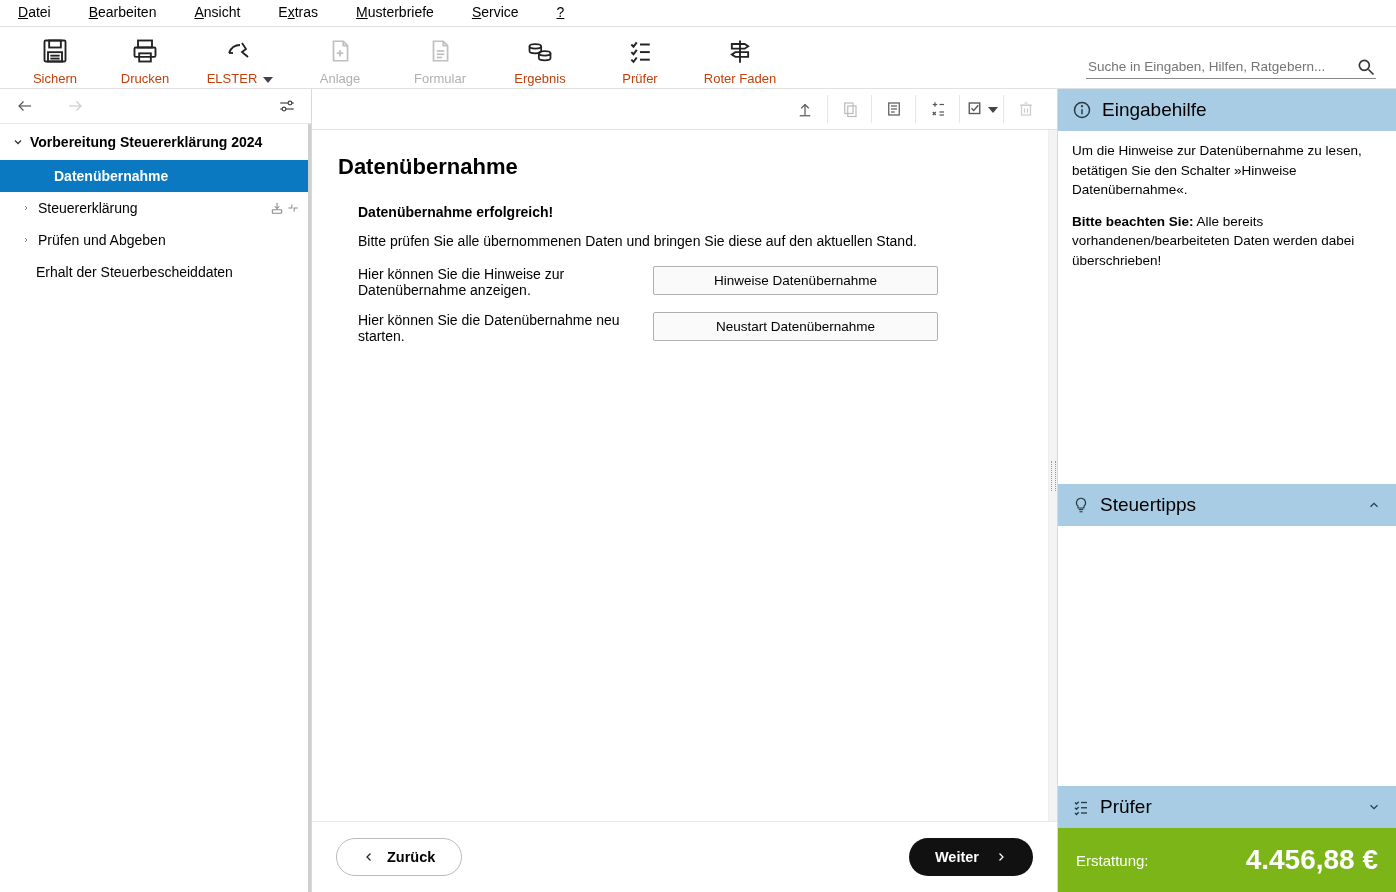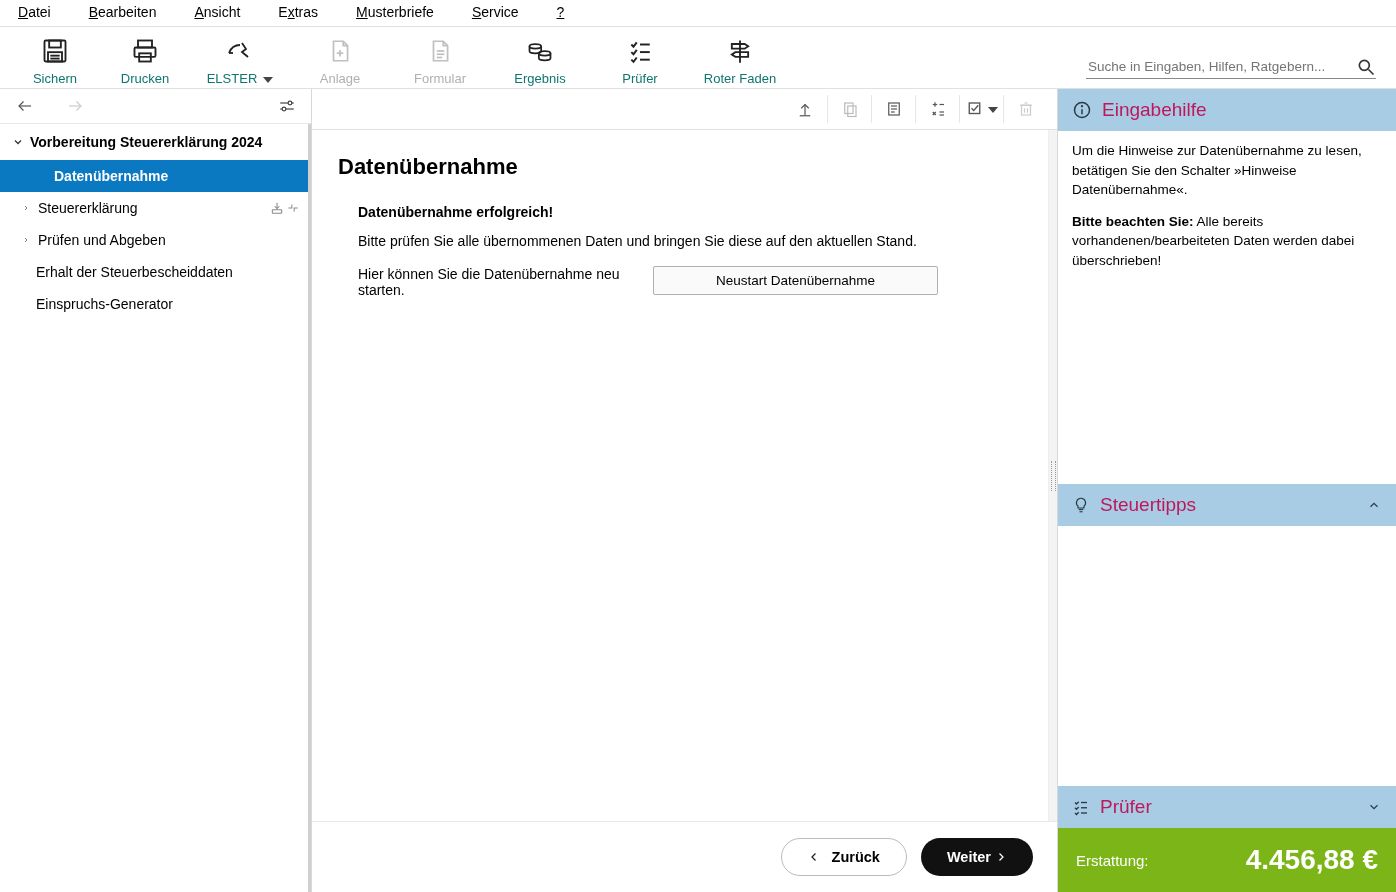--- a/index.html
+++ b/index.html
@@ -8,21 +8,21 @@
 
 .menubar { display: flex; gap: 38px; padding: 4px 18px 6px; font-size: 14px; border-bottom: 1px solid #e0e0e0; }
 .menubar span { cursor: default; }
 .menubar span u { text-decoration: underline; }
 
 
 .toolbar { display: flex; align-items: flex-start; padding: 6px 10px 2px; border-bottom: 1px solid #e0e0e0; position: relative; }
 .tbtn { display: flex; flex-direction: column; align-items: center; width: 100px; padding-top: 2px; }
 .tbtn.narrow { width: 90px; }
 .tbtn .ico { height: 32px; display: flex; align-items: center; justify-content: center; }
-.tbtn .lbl { font-size: 13px; margin-top: 4px; color: #0f766e; }
+.tbtn .lbl { font-size: 13px; margin-top: 4px; color: #c2410c; }
 .tbtn.disabled .lbl { color: #b0b0b0; }
 .tbtn.disabled svg { stroke: #c0c0c0; }
 .elster-wrap { display: flex; align-items: center; gap: 6px; }
 .caret-down { width: 0; height: 0; border-left: 5px solid transparent; border-right: 5px solid transparent; border-top: 6px solid #444; margin-top: 2px; }
 .searchbox { position: absolute; right: 20px; top: 28px; display: flex; align-items: center; border-bottom: 1px solid #888; width: 290px; }
 .searchbox input { border: none; outline: none; font-size: 13.5px; color: #888; flex: 1; padding: 4px 2px; background: transparent; }
 
 
 .work { display: flex; flex: 1; min-height: 0; }
 
@@ -43,29 +43,29 @@
 .ticon { width: 44px; height: 28px; display: flex; align-items: center; justify-content: center; border-left: 1px solid #e6e6e6; }
 .ticon:first-child { border-left: none; }
 .content { background: #fff; margin: 0; padding: 18px 26px; flex: 1; overflow: auto; border-right: 1px solid #eee; }
 .content h1 { font-size: 22px; font-weight: 600; margin: 6px 0 24px 0; }
 .content .inner { padding-left: 20px; max-width: 600px; }
 .content .success { font-weight: 700; font-size: 14px; margin-bottom: 12px; }
 .content p { font-size: 14px; margin-bottom: 14px; line-height: 1.4; }
 .row2 { display: flex; align-items: flex-start; gap: 12px; margin-bottom: 14px; }
 .row2 .txt { flex: 1; font-size: 14px; }
 .row2 button { width: 285px; padding: 6px 8px; border: 1px solid #b0b0b0; background: #fafafa; border-radius: 2px; font-size: 13.5px; }
-.bottombar { background: #fff; padding: 16px 24px; display: flex; justify-content: flex-end; gap: 14px; border-top: 1px solid #e8e8e8; }
+.bottombar { background: #fff; padding: 16px 24px; display: flex; justify-content: space-between; gap: 14px; border-top: 1px solid #e8e8e8; }
 .btn-back { display: flex; align-items: center; gap: 12px; border: 1px solid #bcbcbc; background: #fff; border-radius: 22px; padding: 10px 26px; font-size: 14.5px; font-weight: 600; }
-.btn-next { display: flex; align-items: center; gap: 4px; border: none; background: #111; color: #fff; border-radius: 22px; padding: 10px 26px; font-size: 14.5px; font-weight: 600; }
+.btn-next { display: flex; align-items: center; gap: 16px; border: none; background: #111; color: #fff; border-radius: 22px; padding: 10px 26px; font-size: 14.5px; font-weight: 600; }
 .resizer { width: 8px; background: #f3f3f3; position: relative; display:flex; align-items:center; justify-content:center;}
 .resizer::before { content:""; position:absolute; height:30px; border-left:1px dotted #999; border-right:1px dotted #999; width:3px;}
 
 
 .right { width: 338px; display: flex; flex-direction: column; }
-.panelhead { background: #a7cce4; padding: 10px 14px; display: flex; align-items: center; gap: 10px; font-size: 19px; color: #be185d; position: relative; }
+.panelhead { background: #a7cce4; padding: 10px 14px; display: flex; align-items: center; gap: 10px; font-size: 19px; color: #000000; position: relative; }
 .panelhead .collapse { position: absolute; right: 14px; }
 .panelbody { padding: 10px 14px; font-size: 13.5px; line-height: 1.45; flex-shrink: 0; }
 .panelbody p { margin-bottom: 12px; }
 .spacer-flex { flex: 1; }
 .refund { background: #7cb518; color: #fff; display: flex; align-items: center; justify-content: space-between; padding: 16px 18px; }
 .refund .lbl { font-size: 15px; font-weight: 500; }
 .refund .val { font-size: 28px; font-weight: 700; }
 
 svg { display: block; }
 </style>
@@ -234,23 +234,20 @@
       </div>
       <div class="tree-item">
         <svg class="chev" width="10" height="10" viewBox="0 0 24 24" fill="none" stroke="#666" stroke-width="2.5">
             <polyline points="9 6 15 12 9 18"></polyline>
           </svg>
         <span>Prüfen und Abgeben</span>
       </div>
       <div class="tree-item" style="padding-left:36px">
         <span>Erhalt der Steuerbescheiddaten</span>
       </div>
-      <div class="tree-item" style="padding-left:36px">
-        <span>Einspruchs-Generator</span>
-      </div>
     </div>
   </div>
 
   <div class="center">
     <div class="center-top">
       <div class="ticon">
           <svg width="18" height="18" viewBox="0 0 24 24" fill="none" stroke="#555" stroke-width="1.6">
             <line x1="12" y1="20" x2="12" y2="6"></line>
             <polyline points="7 11 12 6 17 11"></polyline>
             <line x1="5" y1="21" x2="19" y2="21"></line>
@@ -297,20 +294,24 @@
             <line x1="14" y1="11" x2="14" y2="17"></line>
           </svg>
         </div>
     </div>
     <div style="display:flex; flex:1; min-height:0;">
       <div class="content">
         <h1>Datenübernahme</h1>
         <div class="inner">
           <div class="success">Datenübernahme erfolgreich!</div>
           <p>Bitte prüfen Sie alle übernommenen Daten und bringen Sie diese auf den aktuellen Stand.</p>
+          <div class="row2">
+            <div class="txt">Hier können Sie die Hinweise zur Datenübernahme anzeigen.</div>
+            <button>Hinweise Datenübernahme</button>
+          </div>
           <div class="row2">
             <div class="txt">Hier können Sie die Datenübernahme neu starten.</div>
             <button>Neustart Datenübernahme</button>
           </div>
         </div>
       </div>
       <div class="resizer"></div>
     </div>
     <div class="bottombar">
       <button class="btn-back">

